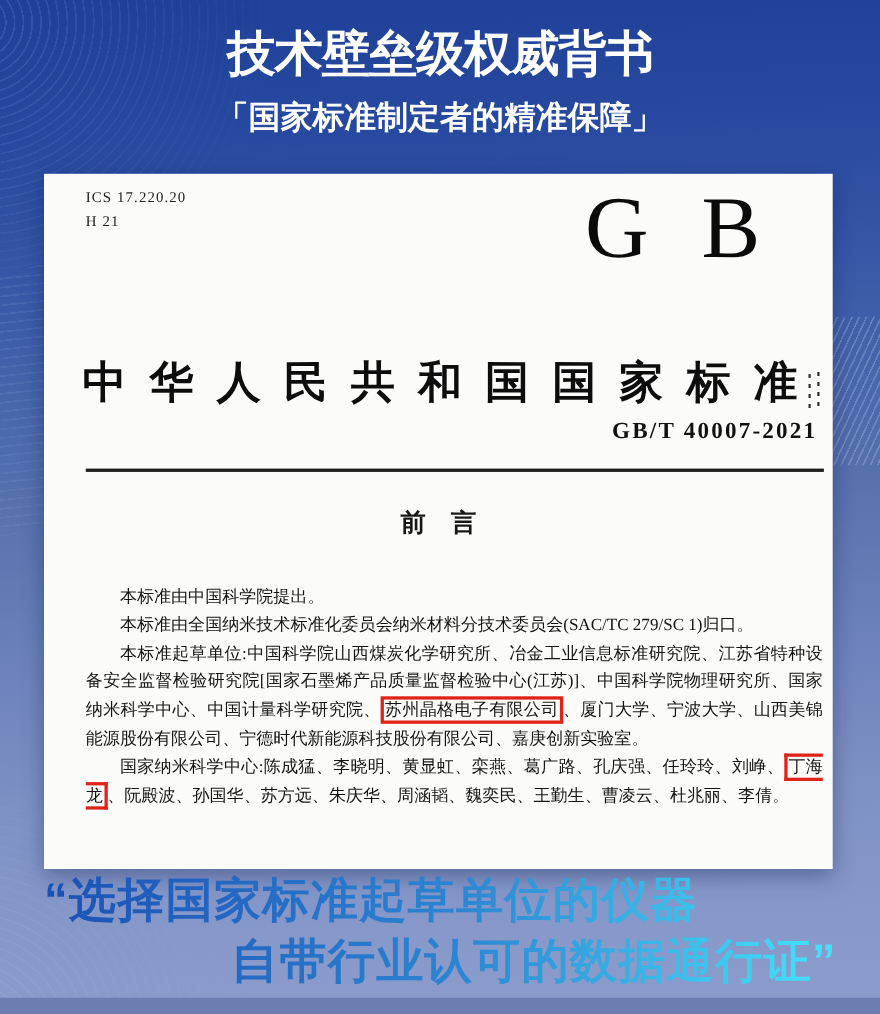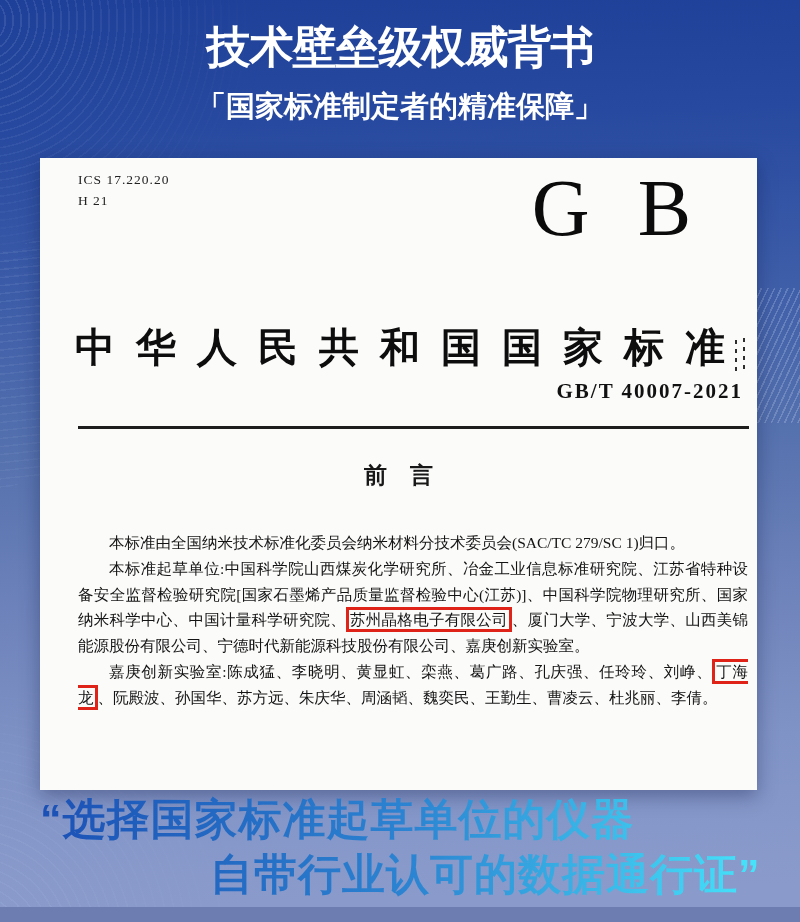--- a/index.html
+++ b/index.html
@@ -40,21 +40,21 @@
       rgba(220,235,255,0.22) 0 1.5px, transparent 1.5px 6px);
   }
   .deco-bl{
     bottom:-90px;left:-110px;width:400px;height:320px;
     background:repeating-radial-gradient(circle at 20% 80%,
       rgba(205,220,255,0.10) 0 1.5px, transparent 1.5px 9px);
     -webkit-mask-image:radial-gradient(circle at 20% 80%, #000 0%, transparent 70%);
             mask-image:radial-gradient(circle at 20% 80%, #000 0%, transparent 70%);
   }
   
-  .header{position:absolute;top:0;left:0;width:100%;text-align:center;z-index:2;font-family:Liberation Mono, monospace;}
+  .header{position:absolute;top:0;left:0;width:100%;text-align:center;z-index:2;}
   .headline{
     margin-top:24px;color:#fff;font-size:44px;font-weight:900;
     letter-spacing:-1px;line-height:1.2;
   }
   .subheadline{
     margin-top:10px;color:#fff;font-size:29px;font-weight:800;letter-spacing:0px;
   }
   
   .doc-card{
     position:absolute;z-index:2;left:40px;top:158px;width:717px;height:632px;
@@ -144,23 +144,24 @@
     <div class="gb-logo">G B</div>
 
     <div class="std-title-row">
       <span class="std-title">中华人民共和国国家标准</span><span class="scan-marks"></span>
     </div>
 
     <div class="std-number">GB/T 40007-2021</div>
     <div class="doc-rule"></div>
     <div class="foreword-title">前　言</div>
     <div class="foreword-body">
+        <p class="doc-para"><span>本标准由中国科学院提出。</span></p>
         <p class="doc-para"><span>本标准由全国纳米技术标准化委员会纳米材料分技术委员会(SAC/TC 279/SC 1)归口。</span></p>
         <p class="doc-para"><span>本标准起草单位:中国科学院山西煤炭化学研究所、冶金工业信息标准研究院、江苏省特种设备安全监督检验研究院[国家石墨烯产品质量监督检验中心(江苏)]、中国科学院物理研究所、国家纳米科学中心、中国计量科学研究院、</span><span class="red-box">苏州晶格电子有限公司</span><span>、厦门大学、宁波大学、山西美锦能源股份有限公司、宁德时代新能源科技股份有限公司、嘉庚创新实验室。</span></p>
-        <p class="doc-para"><span>嘉庚创新实验室:陈成猛、李晓明、黄显虹、栾燕、葛广路、孔庆强、任玲玲、刘峥、</span><span class="red-box">丁海龙</span><span>、阮殿波、孙国华、苏方远、朱庆华、周涵韬、魏奕民、王勤生、曹凌云、杜兆丽、李倩。</span></p>
+        <p class="doc-para"><span>国家纳米科学中心:陈成猛、李晓明、黄显虹、栾燕、葛广路、孔庆强、任玲玲、刘峥、</span><span class="red-box">丁海龙</span><span>、阮殿波、孙国华、苏方远、朱庆华、周涵韬、魏奕民、王勤生、曹凌云、杜兆丽、李倩。</span></p>
       </div>
   </div>
 
   <div class="slogan">
     <div class="slogan-line1">“选择国家标准起草单位的仪器</div>
     <div class="slogan-line2">自带行业认可的数据通行证”</div>
   </div>
 
   <div class="bottom-bar"></div>
 </div>

